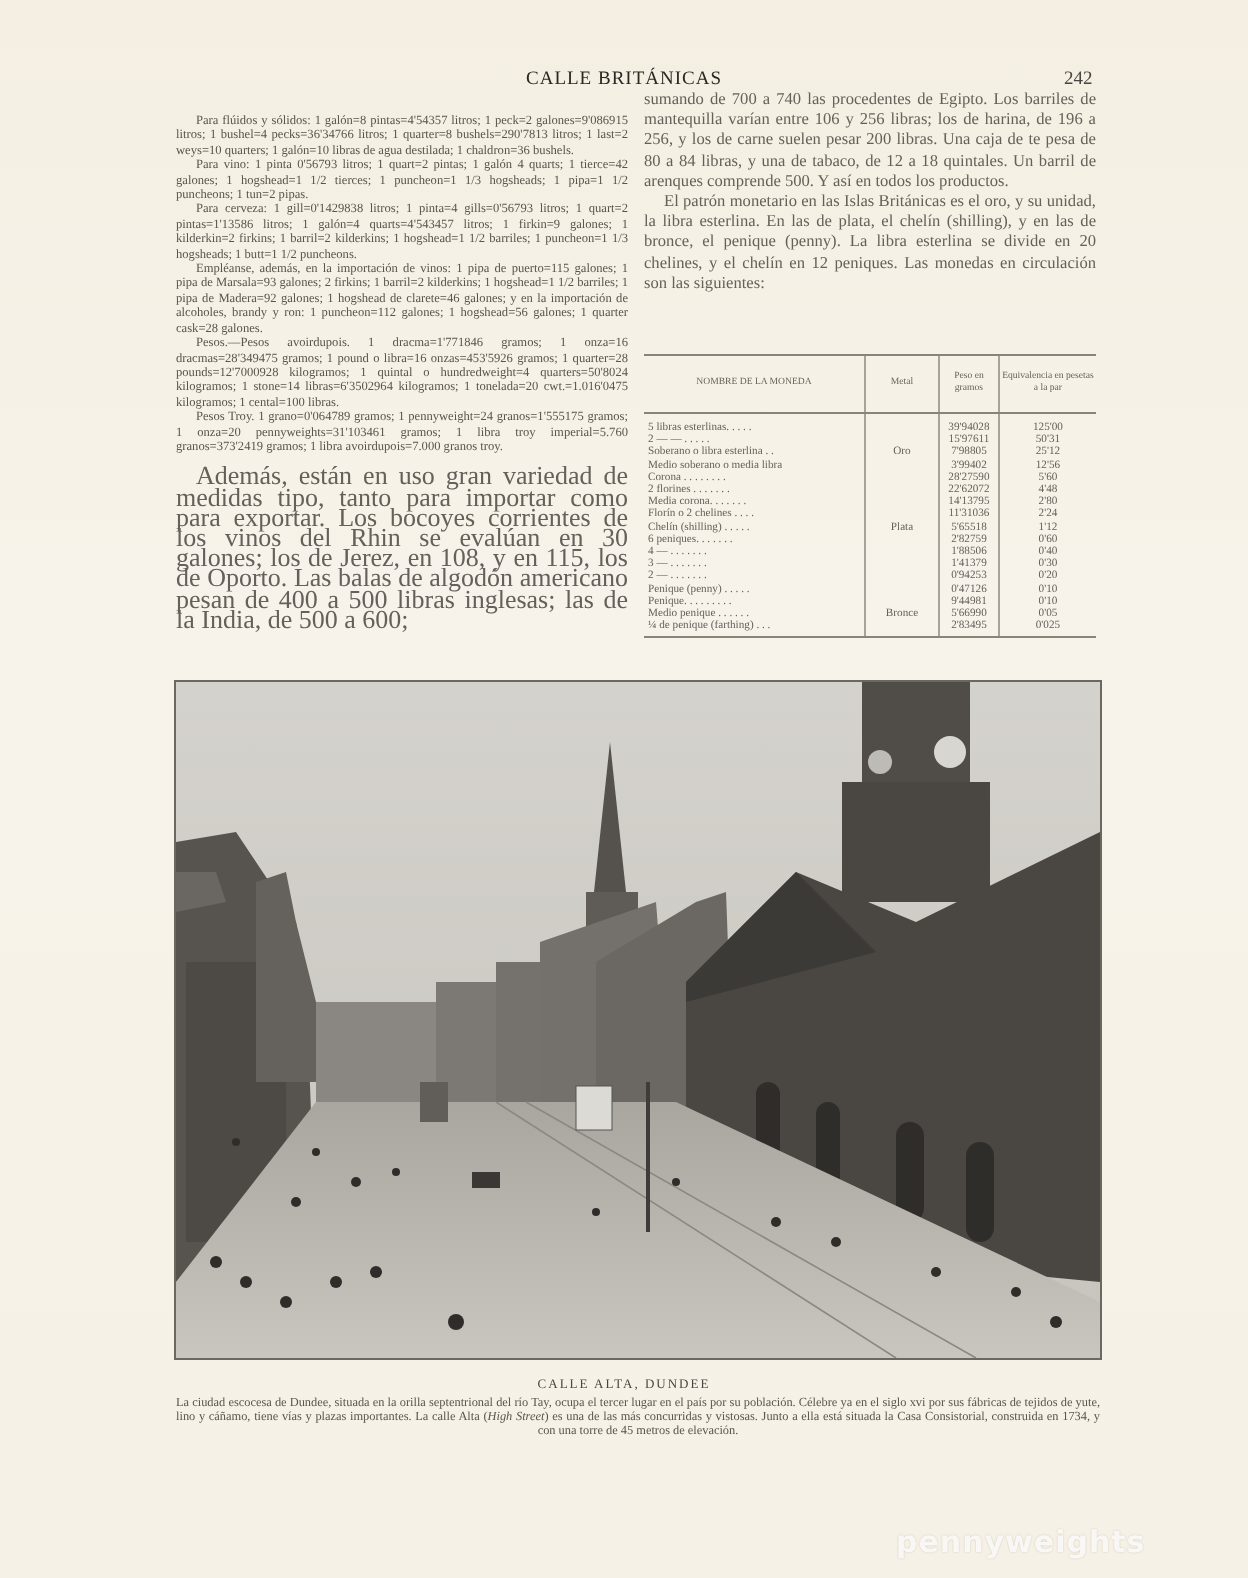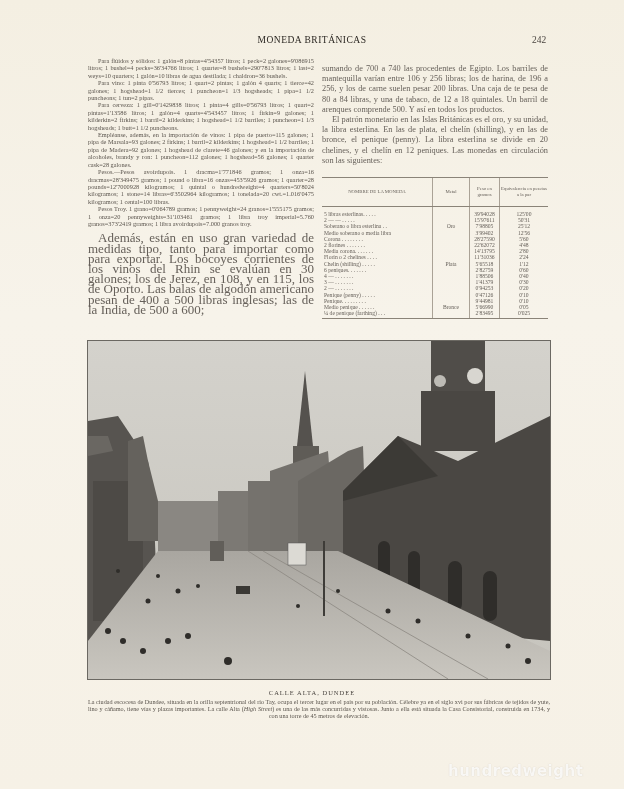--- a/index.html
+++ b/index.html
@@ -25,21 +25,21 @@
   .page-number {
     position: absolute; left: 532px; top: 0; font-size: 9.5px; color: #4a4540;
   }
   .col {
     position: absolute; font-family: "Liberation Serif", serif;
     font-size: 6.3px; line-height: 7.4px; color: #5a544d; text-align: justify;
   }
   .col p { margin: 0; text-indent: 10px; }
   .col-left { left: 88px; top: 57px; width: 226px; }
   .col-left .big { font-size: 13px; line-height: 10.2px; margin-top: 6px; color: #66605a; }
-  .col-right { left: 322px; top: 64px; width: 226px; font-size: 8.3px; line-height: 10.2px; color: #66605a; }
+  .col-right { left: 322px; top: 45px; width: 226px; font-size: 8.3px; line-height: 10.2px; color: #66605a; }
 
   .coin-table {
     position: absolute; left: 322px; top: 177px; width: 226px;
     border-collapse: collapse; font-family: "Liberation Serif", serif;
     font-size: 5.6px; color: #66605a;
   }
   .coin-table th {
     font-weight: normal; font-size: 4.8px; line-height: 6px; text-align: center;
     border-top: 1px solid #8a8378; border-bottom: 1px solid #8a8378;
     padding: 2px 1px; height: 24px; vertical-align: middle;
@@ -74,21 +74,21 @@
     color: rgba(255,255,255,0.85); letter-spacing: 0.5px;
     text-shadow: 0 0 1px rgba(180,170,150,0.6);
   }
 </style>
 </head>
 <body>
 
 <div class="page">
 
   <div class="running-head">
-    <div class="running-title">MONEDA BRITÁNICAS</div>
+    <div class="running-title">CALLE BRITÁNICAS</div>
     <div class="page-number">242</div>
   </div>
 
   <div class="col col-left">
     <p>Para flúidos y sólidos: 1 galón=8 pintas=4'54357 litros; 1 peck=2 galones=9'086915 litros; 1 bushel=4 pecks=36'34766 litros; 1 quarter=8 bushels=290'7813 litros; 1 last=2 weys=10 quarters; 1 galón=10 libras de agua destilada; 1 chaldron=36 bushels.</p>
     <p>Para vino: 1 pinta 0'56793 litros; 1 quart=2 pintas; 1 galón 4 quarts; 1 tierce=42 galones; 1 hogshead=1 1/2 tierces; 1 puncheon=1 1/3 hogsheads; 1 pipa=1 1/2 puncheons; 1 tun=2 pipas.</p>
     <p>Para cerveza: 1 gill=0'1429838 litros; 1 pinta=4 gills=0'56793 litros; 1 quart=2 pintas=1'13586 litros; 1 galón=4 quarts=4'543457 litros; 1 firkin=9 galones; 1 kilderkin=2 firkins; 1 barril=2 kilderkins; 1 hogshead=1 1/2 barriles; 1 puncheon=1 1/3 hogsheads; 1 butt=1 1/2 puncheons.</p>
     <p>Empléanse, además, en la importación de vinos: 1 pipa de puerto=115 galones; 1 pipa de Marsala=93 galones; 2 firkins; 1 barril=2 kilderkins; 1 hogshead=1 1/2 barriles; 1 pipa de Madera=92 galones; 1 hogshead de clarete=46 galones; y en la importación de alcoholes, brandy y ron: 1 puncheon=112 galones; 1 hogshead=56 galones; 1 quarter cask=28 galones.</p>
     <p>Pesos.—Pesos avoirdupois. 1 dracma=1'771846 gramos; 1 onza=16 dracmas=28'349475 gramos; 1 pound o libra=16 onzas=453'5926 gramos; 1 quarter=28 pounds=12'7000928 kilogramos; 1 quintal o hundredweight=4 quarters=50'8024 kilogramos; 1 stone=14 libras=6'3502964 kilogramos; 1 tonelada=20 cwt.=1.016'0475 kilogramos; 1 cental=100 libras.</p>
     <p>Pesos Troy. 1 grano=0'064789 gramos; 1 pennyweight=24 granos=1'555175 gramos; 1 onza=20 pennyweights=31'103461 gramos; 1 libra troy imperial=5.760 granos=373'2419 gramos; 1 libra avoirdupois=7.000 granos troy.</p>
@@ -286,14 +286,14 @@
           <circle cx="70" cy="235" r="2"></circle>
       </g>
       <rect x="235" y="200" width="2" height="75" fill="#3e3c38"></rect>
       <rect x="148" y="245" width="14" height="8" fill="#3a3834"></rect>
     </svg>
   </div>
 
   <div class="caption-title">CALLE ALTA, DUNDEE</div>
   <div class="caption-text"><span>La ciudad escocesa de Dundee, situada en la orilla septentrional del río Tay, ocupa el tercer lugar en el país por su población. Célebre ya en el siglo xvi por sus fábricas de tejidos de yute, lino y cáñamo, tiene vías y plazas importantes. La calle Alta (</span><em>High Street</em><span>) es una de las más concurridas y vistosas. Junto a ella está situada la Casa Consistorial, construida en 1734, y con una torre de 45 metros de elevación.</span></div>
 
-  <div class="watermark">hundredweight</div>
+  <div class="watermark">pennyweights</div>
 </div>
 
 </body></html>

